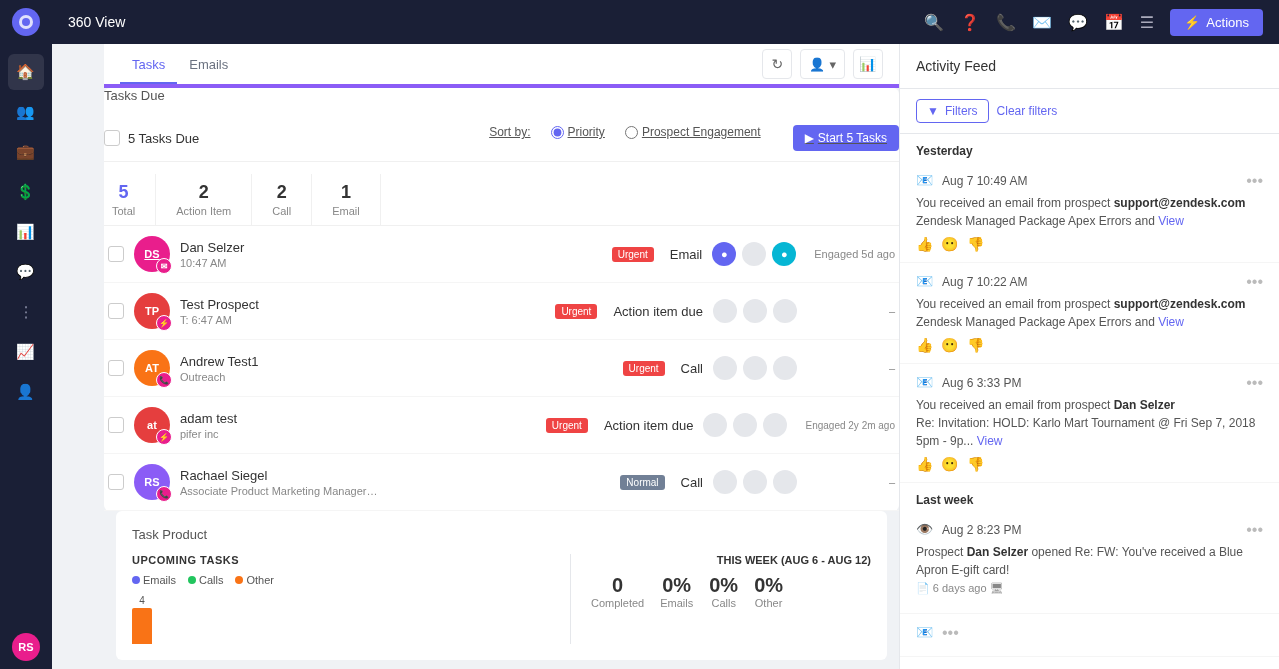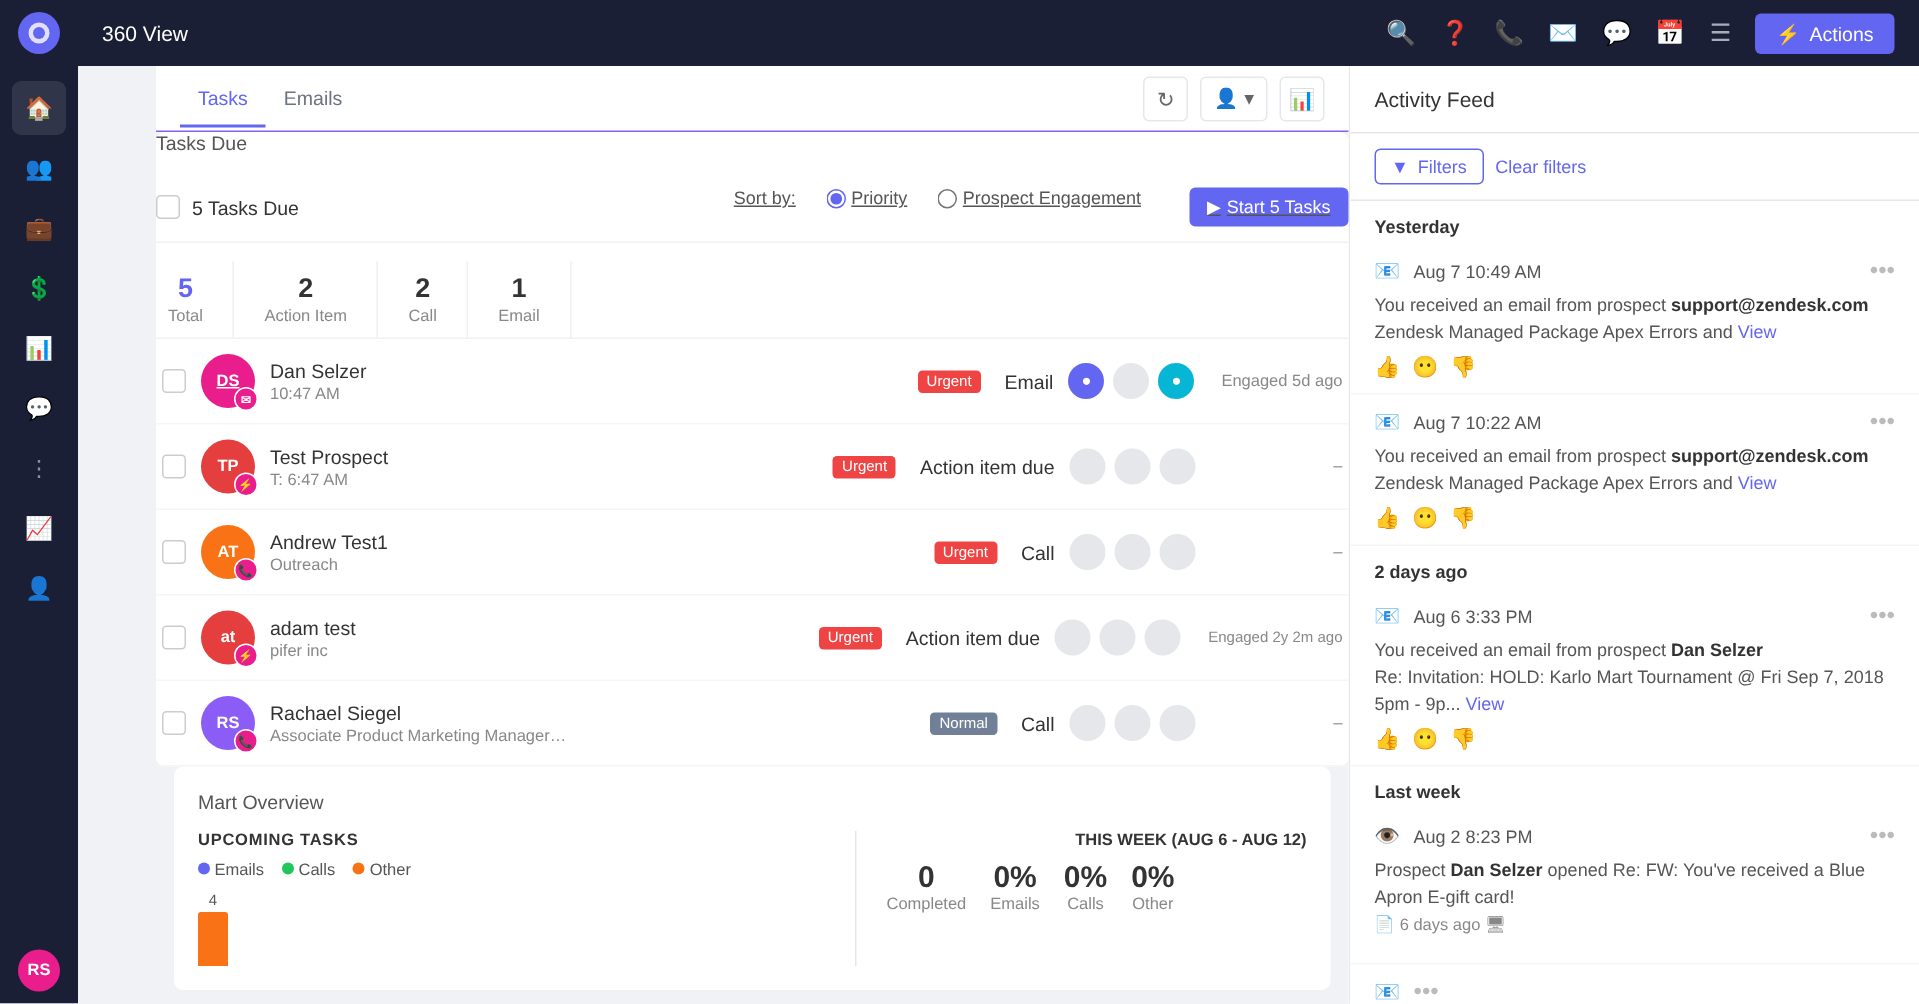--- a/index.html
+++ b/index.html
@@ -19,21 +19,21 @@
     .topbar-icon { font-size: 16px; cursor: pointer; color: #aab; }
     .topbar-actions { background: #6366f1; color: white; padding: 6px 14px; border-radius: 4px; font-size: 13px; font-weight: 500; cursor: pointer; display: flex; align-items: center; gap: 6px; }
 
     
     .main { margin-left: 52px; margin-top: 44px; flex: 1; display: flex; overflow: hidden; }
 
     
     .left-panel { flex: 1; overflow-y: auto; padding: 0; background: #f0f2f5; }
 
     
-    .tab-bar { background: white; padding: 0 16px; display: flex; align-items: center; border-bottom: 1px solid #8b5cf6; height: 44px; text-align: center; }
+    .tab-bar { background: white; padding: 0 16px; display: flex; align-items: center; border-bottom: 4px solid #8b5cf6; height: 44px; text-align: center; }
     .tab { padding: 12px 12px; font-size: 13px; cursor: pointer; color: #6b7280; position: relative; }
     .tab.active { color: #6366f1; font-weight: 500; }
     .tab.active::after { content: ''; position: absolute; bottom: 0; left: 0; right: 0; height: 2px; background: #6366f1; }
     .tab-bar-right { margin-left: auto; display: flex; gap: 8px; }
     .tab-bar-btn { width: 30px; height: 30px; border: 1px solid #e5e7eb; border-radius: 4px; display: flex; align-items: center; justify-content: center; cursor: pointer; background: white; color: #666; font-size: 14px; }
     .tab-bar-dropdown { border: 1px solid #e5e7eb; border-radius: 4px; display: flex; align-items: center; padding: 4px 8px; cursor: pointer; background: white; color: #666; font-size: 13px; gap: 4px; }
 
     
     .section { background: white; border-radius: 6px; }
     .section-title { font-size: 13px; color: #555; font-weight: 500; margin-bottom: 12px; }
@@ -309,21 +309,21 @@
           <div class="action-circle"></div>
           <div class="action-circle"></div>
           <div class="action-circle"></div>
         </div>
         <div class="task-engaged">–</div>
       </div>
 
     </div>
 
     <div class="overview-section">
-      <div class="overview-title">Mart Overview</div>
+      <div class="overview-title">Task Product</div>
       <div class="overview-layout">
         <div class="overview-left">
           <div class="upcoming-title">UPCOMING TASKS</div>
           <div class="legend">
             <span><span class="legend-dot" style="background:#6366f1;"></span>Emails</span>
             <span><span class="legend-dot" style="background:#22c55e;"></span>Calls</span>
             <span><span class="legend-dot" style="background:#f97316;"></span>Other</span>
           </div>
           <div class="chart-area">
             <div style="display:flex;flex-direction:column;align-items:center;justify-content:flex-end;height:50px;">
@@ -398,21 +398,20 @@
         <span>You received an email from prospect </span><strong>support@zendesk.com</strong><br>
         <span>Zendesk Managed Package Apex Errors and </span><a class="activity-link">View</a>
       </div>
       <div class="activity-feedback">
         <span class="feedback-icon">👍</span>
         <span class="feedback-icon">😶</span>
         <span class="feedback-icon">👎</span>
       </div>
     </div>
 
-    <div class="activity-day">2 days ago</div>
     <div class="activity-item">
       <div class="activity-time-row">
         <span class="activity-icon">📧</span>
         <span class="activity-time">Aug 6 3:33 PM</span>
         <span class="activity-dots">•••</span>
       </div>
       <div class="activity-text">
         <span>You received an email from prospect </span><strong>Dan Selzer</strong><br>
         <span>Re: Invitation: HOLD: Karlo Mart Tournament @ Fri Sep 7, 2018 5pm - 9p... </span><a class="activity-link">View</a>
       </div>

